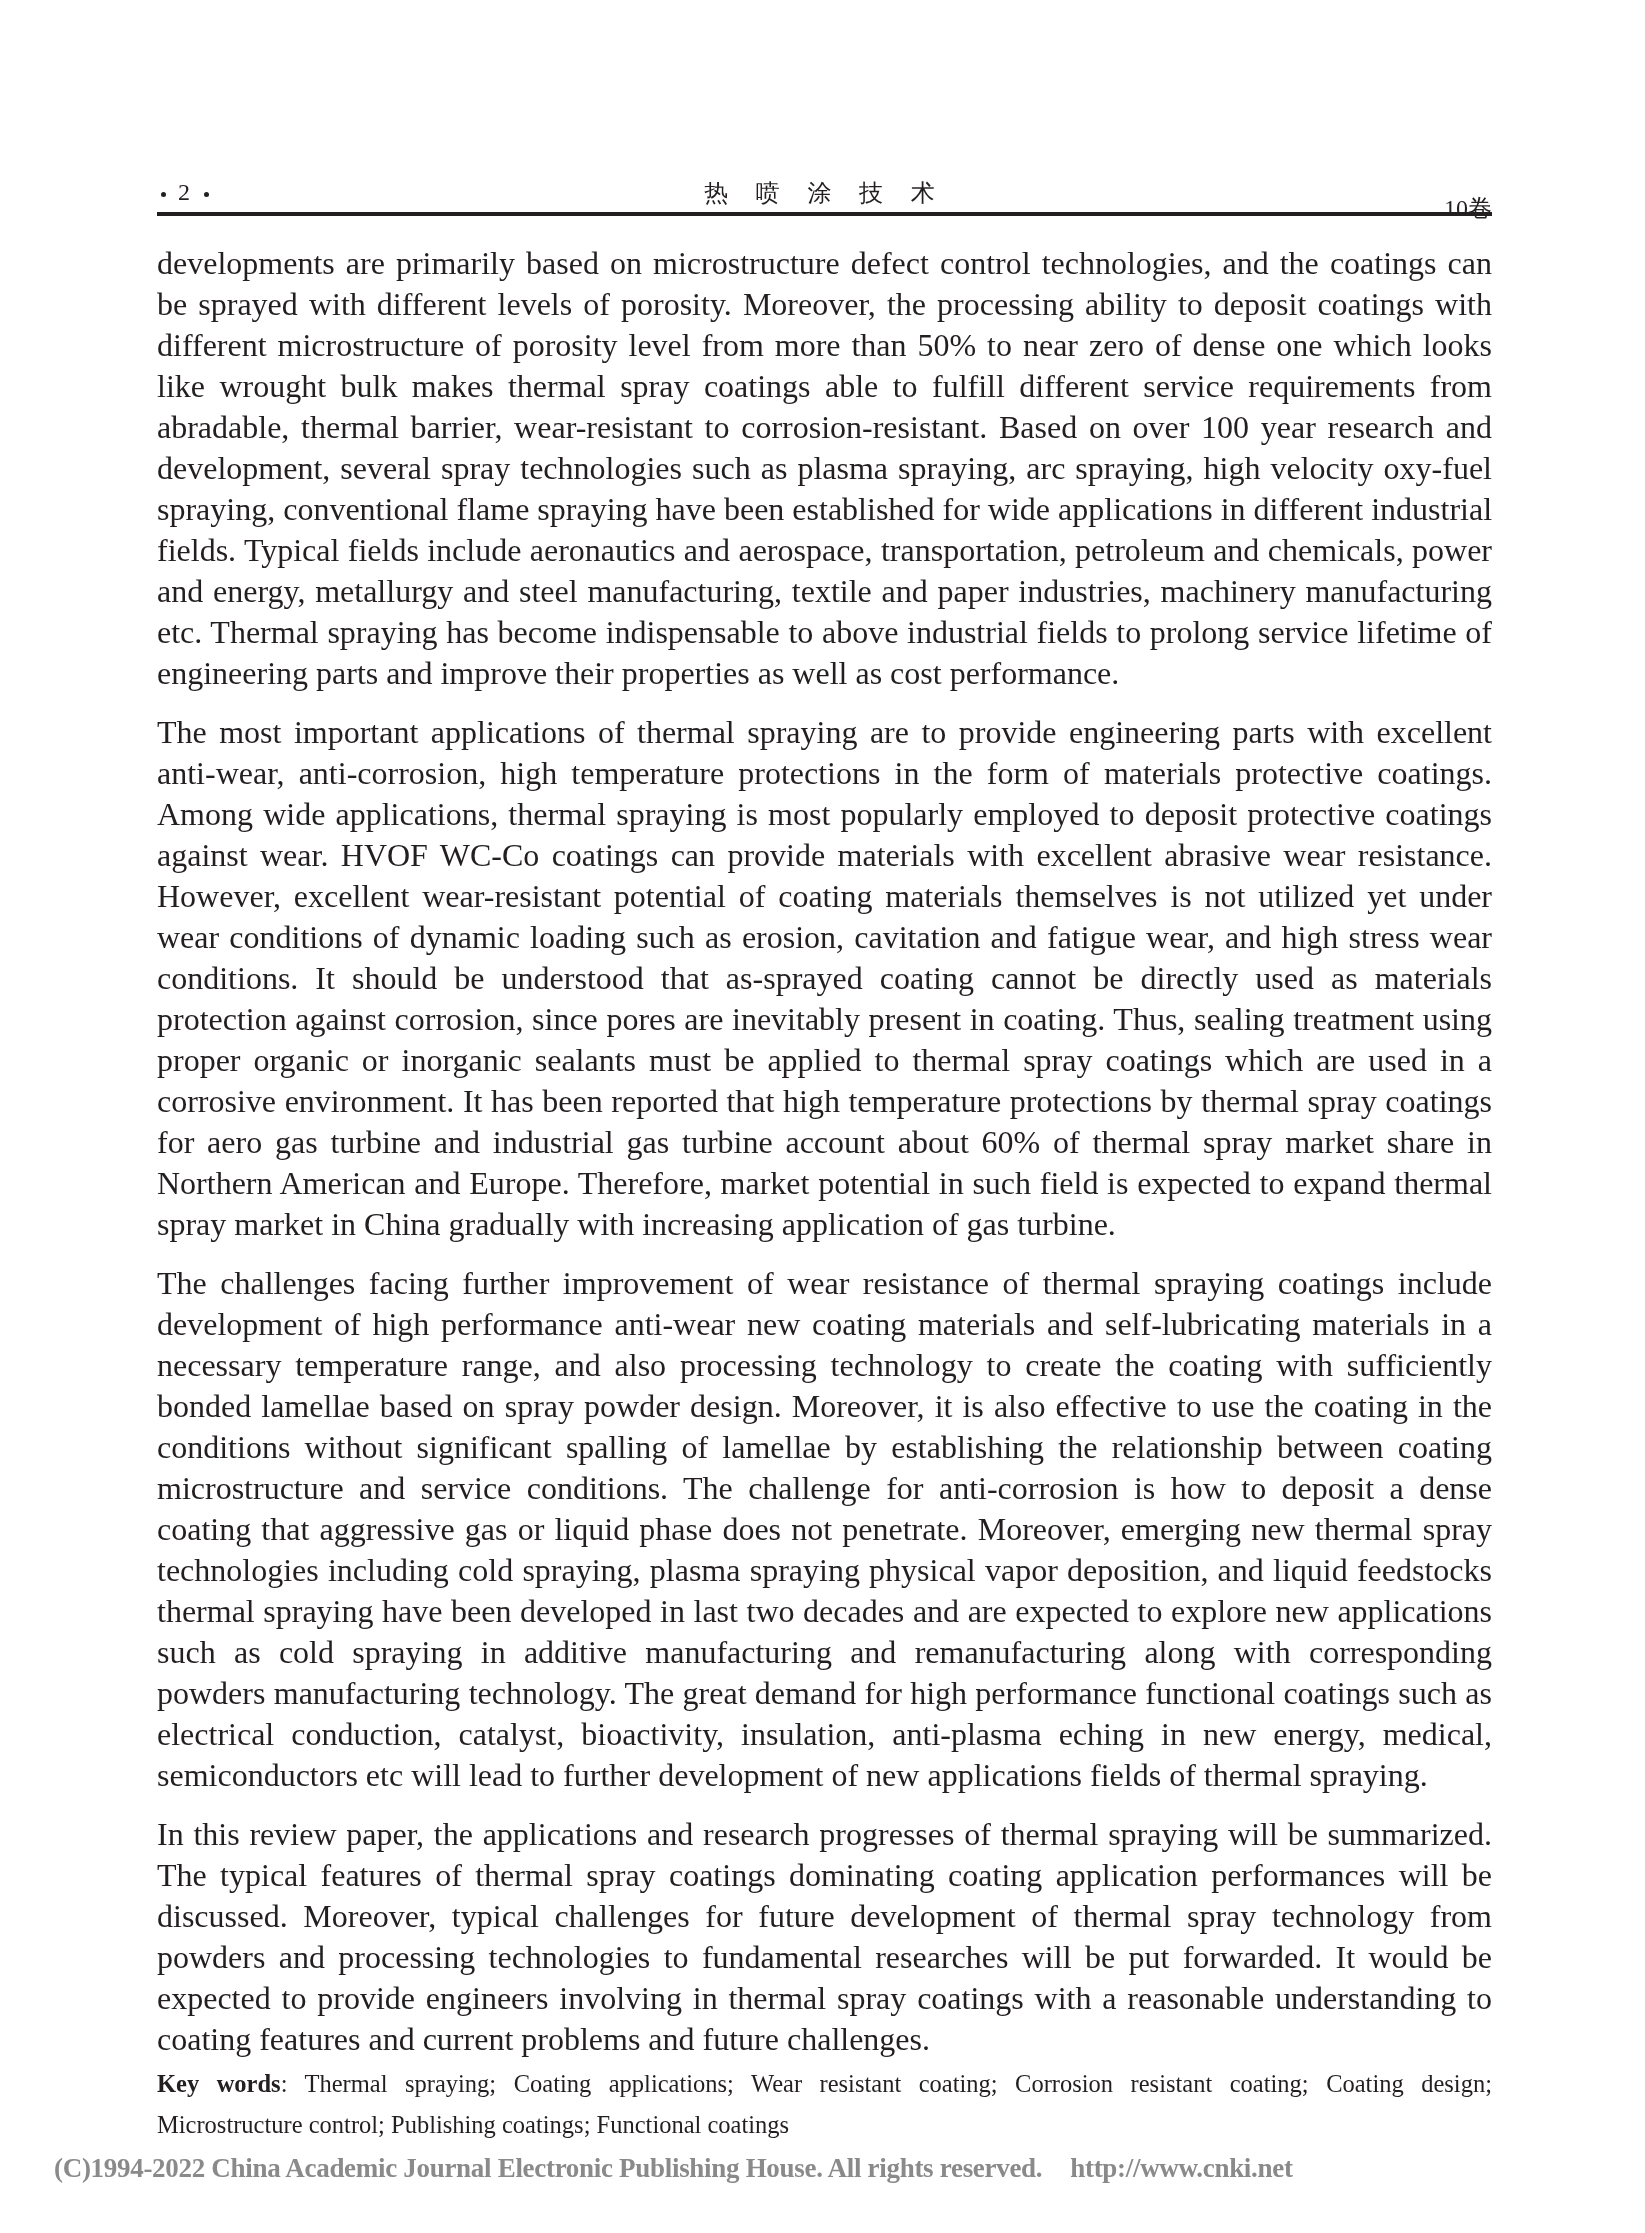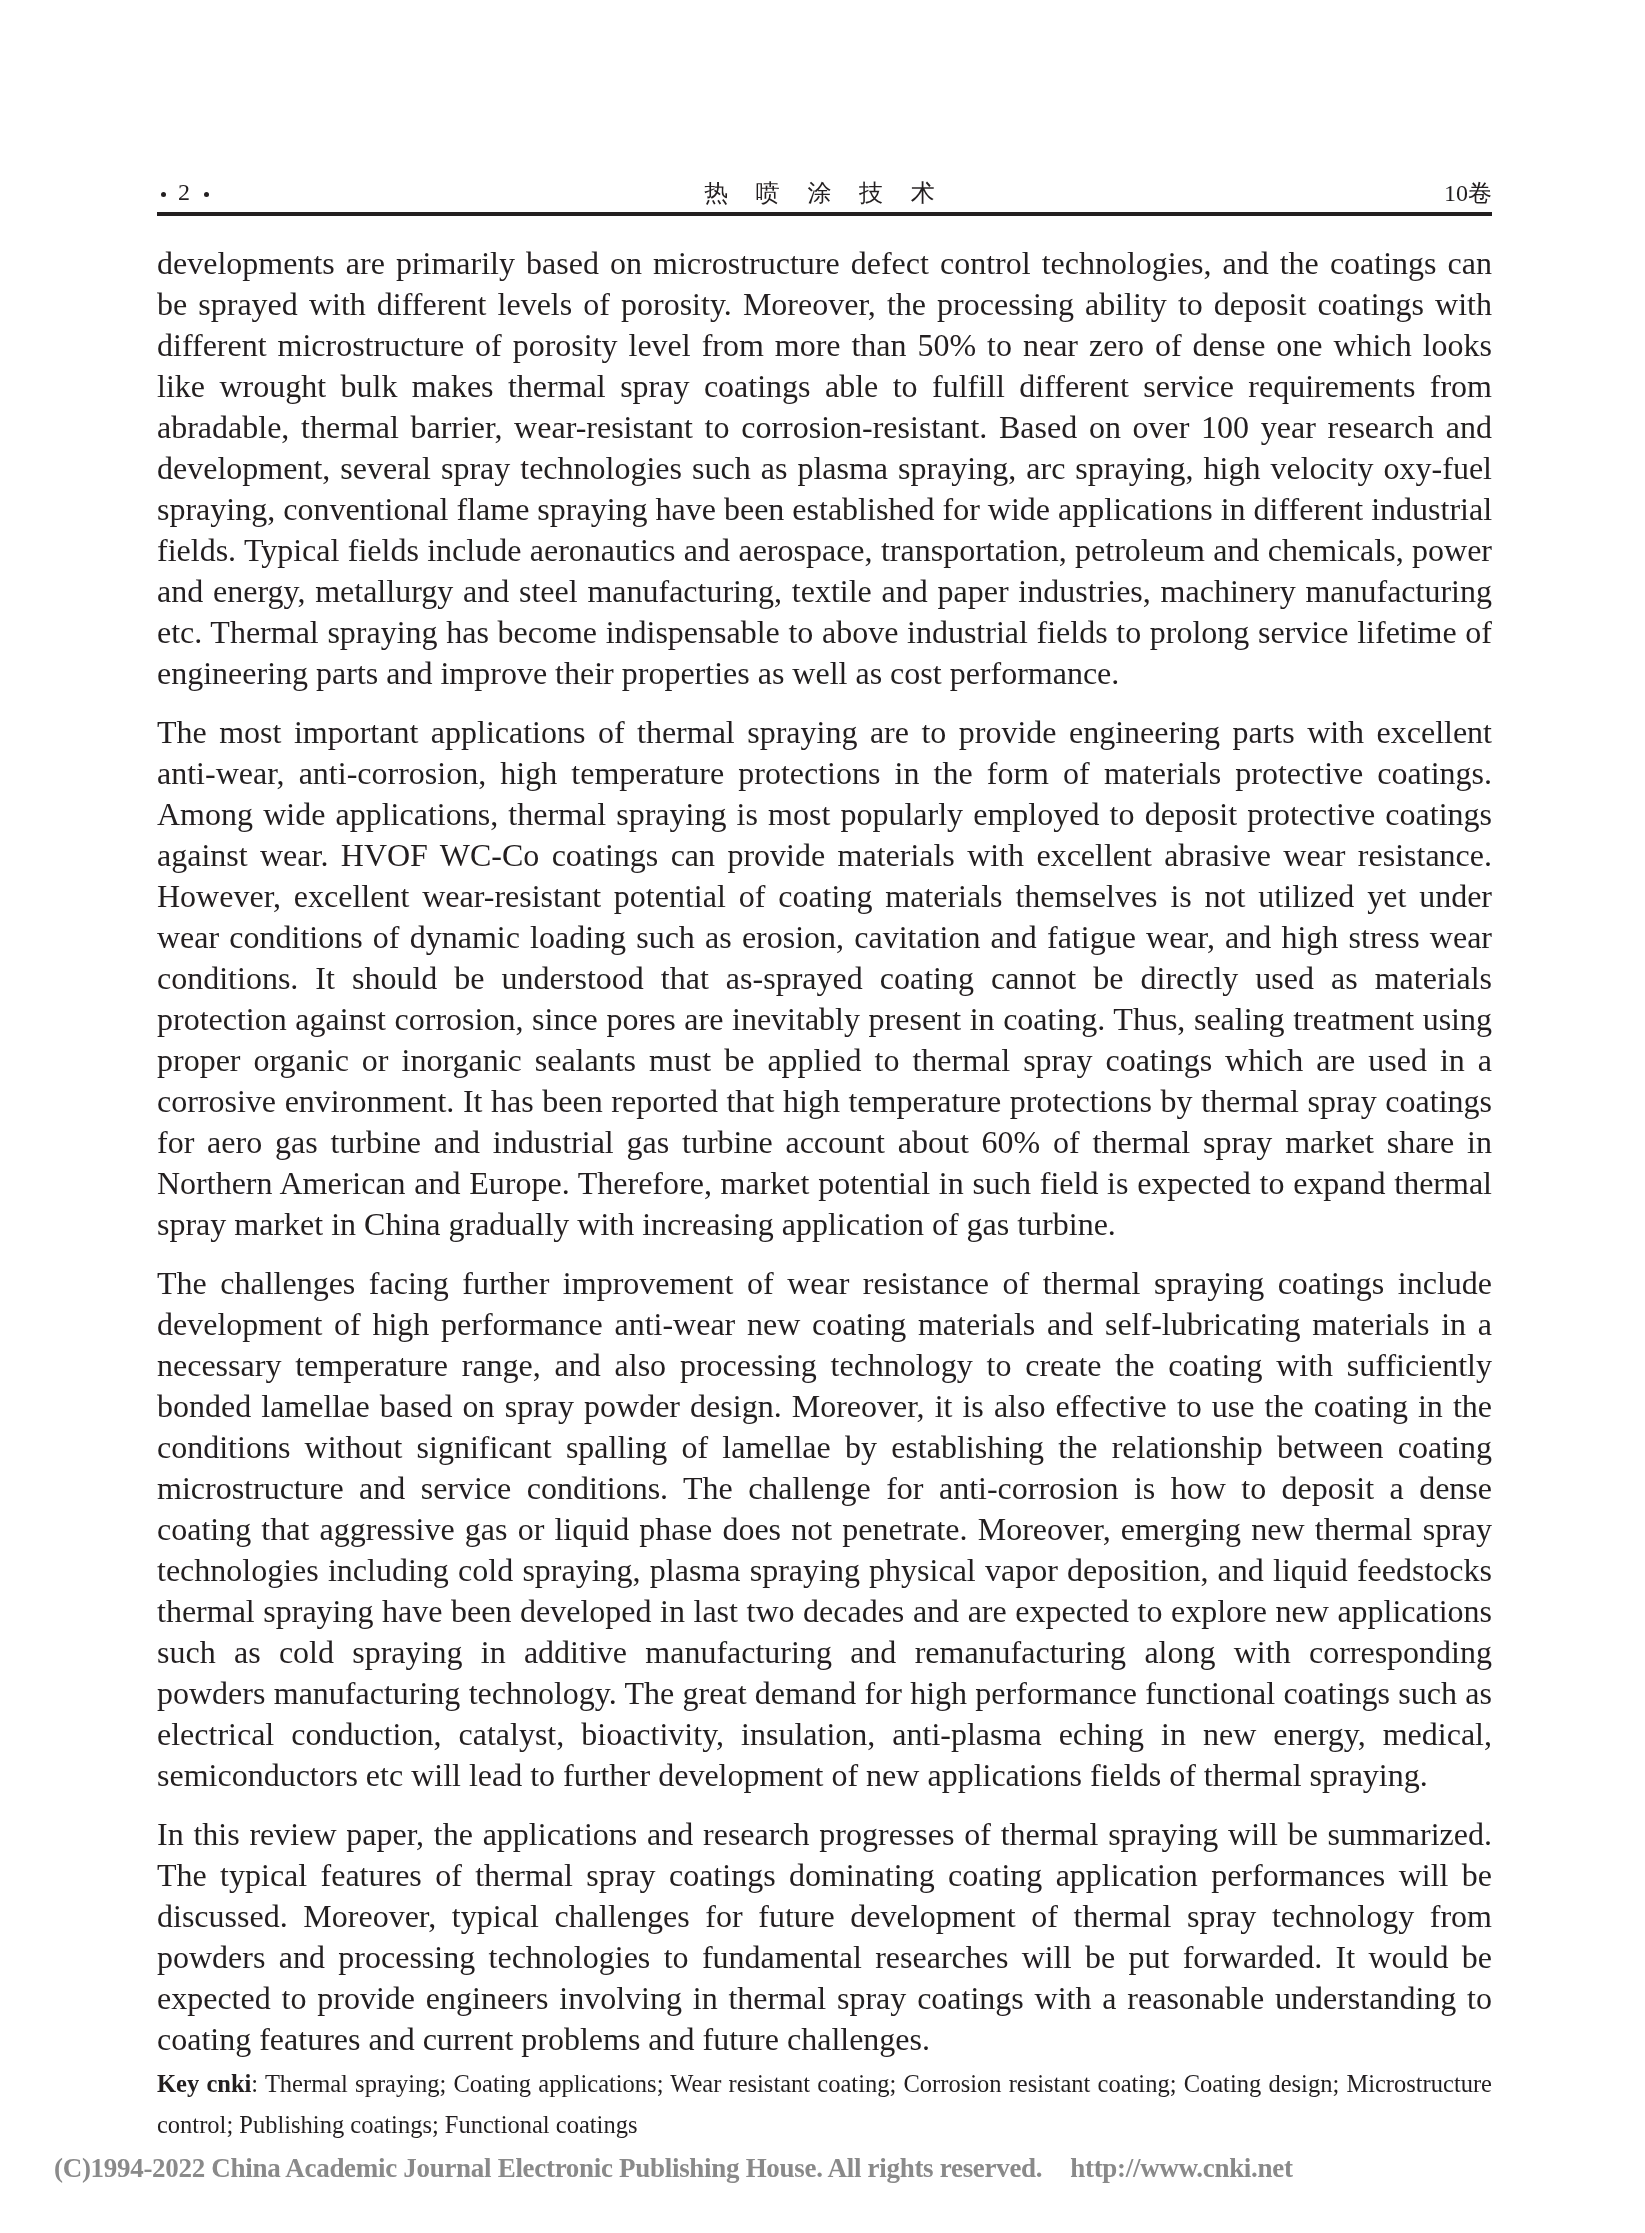--- a/index.html
+++ b/index.html
@@ -46,21 +46,21 @@
     top: 2px;
     text-align: center;
     font-size: 24px;
     letter-spacing: 10px;
     font-family: "DejaVu Sans", sans-serif;
     font-weight: normal;
   }
   .header-right {
     position: absolute;
     right: 0;
-    top: 2px;
+    top: 17px;
     font-size: 24px;
   }
   .header-rule {
     position: absolute;
     left: 157px;
     top: 212px;
     width: 1335px;
     height: 4px;
     background: #231f20;
   }
@@ -110,19 +110,19 @@
   <div class="header-center">热 喷 涂 技 术</div>
   <div class="header-right">10卷</div>
 </div>
 <div class="header-rule"></div>
 
 <div class="content">
   <p class="para p1">developments are primarily based on microstructure defect control technologies, and the coatings can be sprayed with different levels of porosity. Moreover, the processing ability to deposit coatings with different microstructure of porosity level from more than 50% to near zero of dense one which looks like wrought bulk makes thermal spray coatings able to fulfill different service requirements from abradable, thermal barrier, wear-resistant to corrosion-resistant. Based on over 100 year research and development, several spray technologies such as plasma spraying, arc spraying, high velocity oxy-fuel spraying, conventional flame spraying have been established for wide applications in different industrial fields. Typical fields include aeronautics and aerospace, transportation, petroleum and chemicals, power and energy, metallurgy and steel manufacturing, textile and paper industries, machinery manufacturing etc. Thermal spraying has become indispensable to above industrial fields to prolong service lifetime of engineering parts and improve their properties as well as cost performance.</p>
   <p class="para">The most important applications of thermal spraying are to provide engineering parts with excellent anti-wear, anti-corrosion, high temperature protections in the form of materials protective coatings. Among wide applications, thermal spraying is most popularly employed to deposit protective coatings against wear. HVOF WC-Co coatings can provide materials with excellent abrasive wear resistance. However, excellent wear-resistant potential of coating materials themselves is not utilized yet under wear conditions of dynamic loading such as erosion, cavitation and fatigue wear, and high stress wear conditions. It should be understood that as-sprayed coating cannot be directly used as materials protection against corrosion, since pores are inevitably present in coating. Thus, sealing treatment using proper organic or inorganic sealants must be applied to thermal spray coatings which are used in a corrosive environment. It has been reported that high temperature protections by thermal spray coatings for aero gas turbine and industrial gas turbine account about 60% of thermal spray market share in Northern American and Europe. Therefore, market potential in such field is expected to expand thermal spray market in China gradually with increasing application of gas turbine.</p>
   <p class="para">The challenges facing further improvement of wear resistance of thermal spraying coatings include development of high performance anti-wear new coating materials and self-lubricating materials in a necessary temperature range, and also processing technology to create the coating with sufficiently bonded lamellae based on spray powder design. Moreover, it is also effective to use the coating in the conditions without significant spalling of lamellae by establishing the relationship between coating microstructure and service conditions. The challenge for anti-corrosion is how to deposit a dense coating that aggressive gas or liquid phase does not penetrate. Moreover, emerging new thermal spray technologies including cold spraying, plasma spraying physical vapor deposition, and liquid feedstocks thermal spraying have been developed in last two decades and are expected to explore new applications such as cold spraying in additive manufacturing and remanufacturing along with corresponding powders manufacturing technology. The great demand for high performance functional coatings such as electrical conduction, catalyst, bioactivity, insulation, anti-plasma eching in new energy, medical, semiconductors etc will lead to further development of new applications fields of thermal spraying.</p>
   <p class="para">In this review paper, the applications and research progresses of thermal spraying will be summarized. The typical features of thermal spray coatings dominating coating application performances will be discussed. Moreover, typical challenges for future development of thermal spray technology from powders and processing technologies to fundamental researches will be put forwarded. It would be expected to provide engineers involving in thermal spray coatings with a reasonable understanding to coating features and current problems and future challenges.</p>
-  <p class="keywords"><span class="kw-label">Key cnki</span><span>: </span><span>Thermal spraying; Coating applications; Wear resistant coating; Corrosion resistant coating; Coating design; Microstructure control; Publishing coatings; Functional coatings</span></p>
+  <p class="keywords"><span class="kw-label">Key words</span><span>: </span><span>Thermal spraying; Coating applications; Wear resistant coating; Corrosion resistant coating; Coating design; Microstructure control; Publishing coatings; Functional coatings</span></p>
 </div>
 
 <div class="footer">
   <span>(C)1994-2022 China Academic Journal Electronic Publishing House. All rights reserved.</span><span class="url">http://www.cnki.net</span>
 </div>
 
 
 </body></html>

